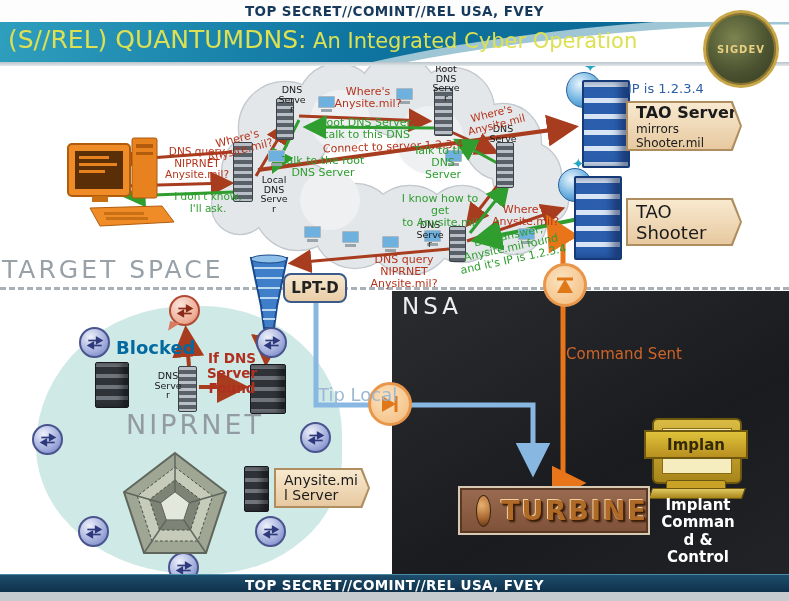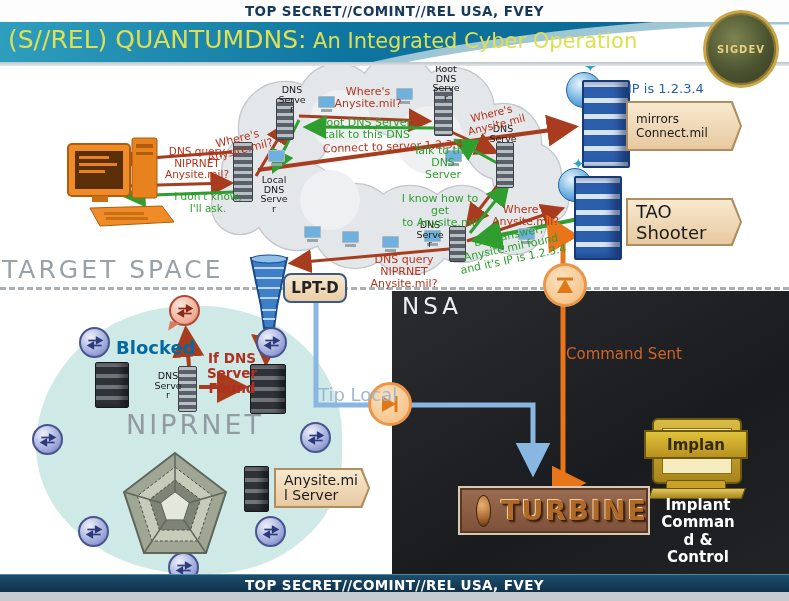--- a/index.html
+++ b/index.html
@@ -360,21 +360,22 @@
       <div class="imp-scr"></div>
     </div>
   <div class="imp-banner">
       <span>Implan</span>
     </div>
   <div class="imp-base"></div>
   <div class="imp-kb"></div>
 
   <div class="pt-outer" style="left:626px;top:101px;width:116px;height:50px;">
     <div class="pt-inner">
-        <span style="font-size:12px;color:#1a1a1a;">mirrors Connect.mil</span>
+        <span style="font-size:16px;font-weight:bold;color:#1a1a1a;">TAO Server</span>
+        <span style="font-size:12px;color:#1a1a1a;">mirrors Shooter.mil</span>
       </div>
   </div>
   <div class="pt-outer" style="left:626px;top:198px;width:116px;height:48px;">
     <div class="pt-inner">
         <span style="font-size:18px;color:#1a1a1a;">TAO Shooter</span>
       </div>
   </div>
   <div class="lptd">
       <span>LPT-D</span>
     </div>
@@ -407,20 +408,22 @@
 r</div>
   <div class="t blk s9" style="left:150px;top:371px;width:36px;">DNS
 Serve
 r</div>
 
   <div class="t red s11" style="left:322px;top:86px;width:92px;">Where's
 Anysite.mil?</div>
   <div class="t green s11" style="left:297px;top:117px;width:140px;">Root DNS Server,
 talk to this DNS</div>
   <div class="t red s11 rot2" style="left:318px;top:141px;width:150px;">Connect to server 1.2.3.4</div>
+  <div class="t green s11" style="left:281px;top:155px;width:84px;">Talk to the root
+DNS Server</div>
   <div class="t green s11" style="left:404px;top:145px;width:78px;">Talk to this DNS
 Server</div>
   <div class="t red s11 rot14" style="left:203px;top:133px;width:72px;">Where's
 Anysite.mil?</div>
   <div class="t red s10" style="left:164px;top:146px;width:66px;">DNS query
 NIPRNET
 Anysite.mil?</div>
   <div class="t green s10" style="left:174px;top:191px;width:68px;text-align:center;">I don't know,
 I'll ask.</div>
   <div class="t green s11" style="left:393px;top:193px;width:94px;">I know how to get

